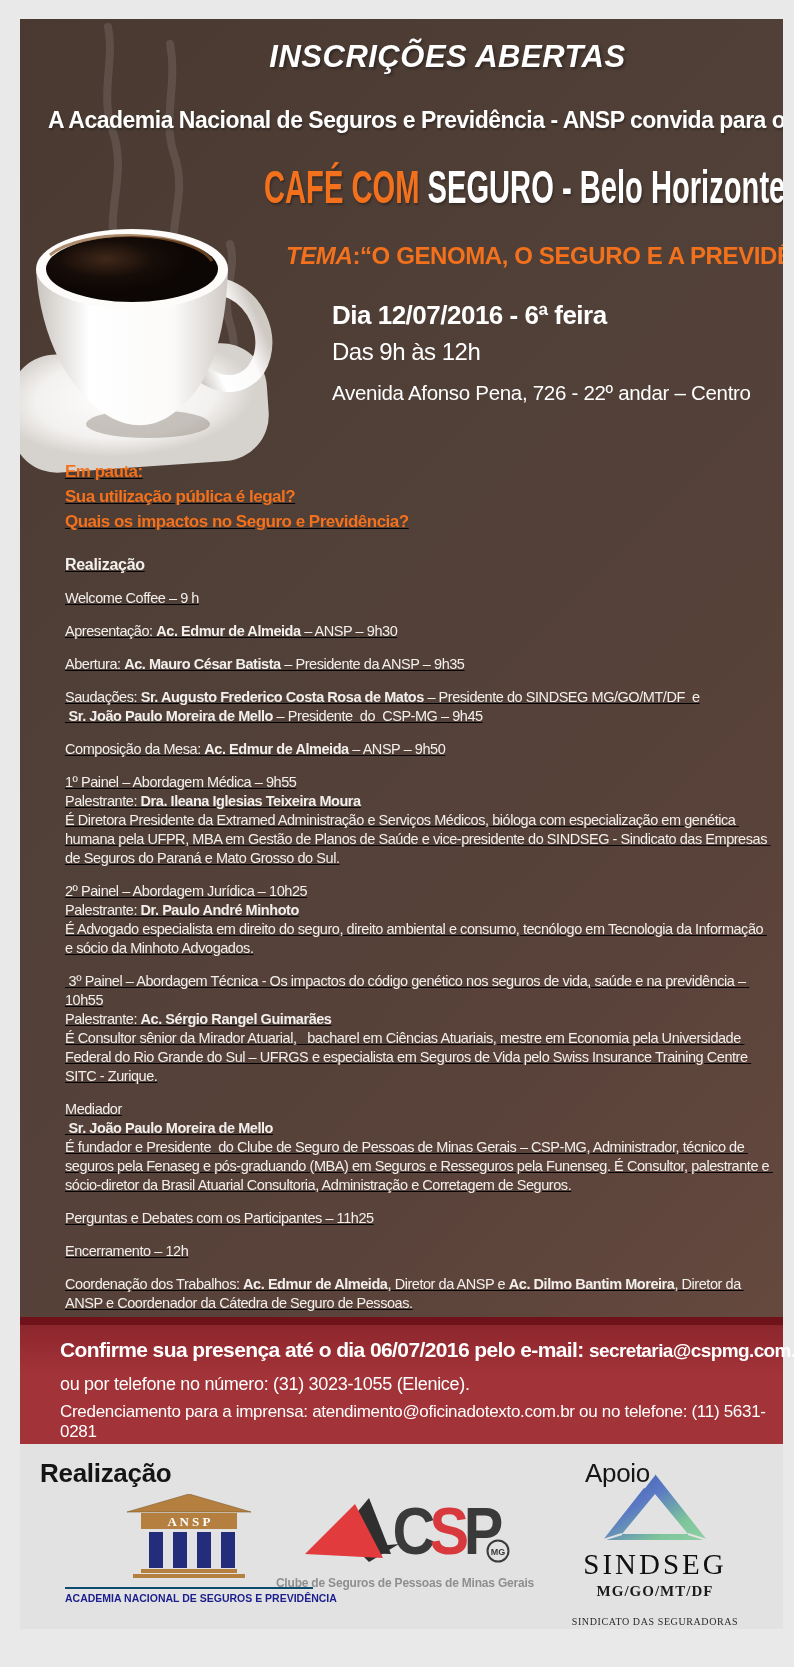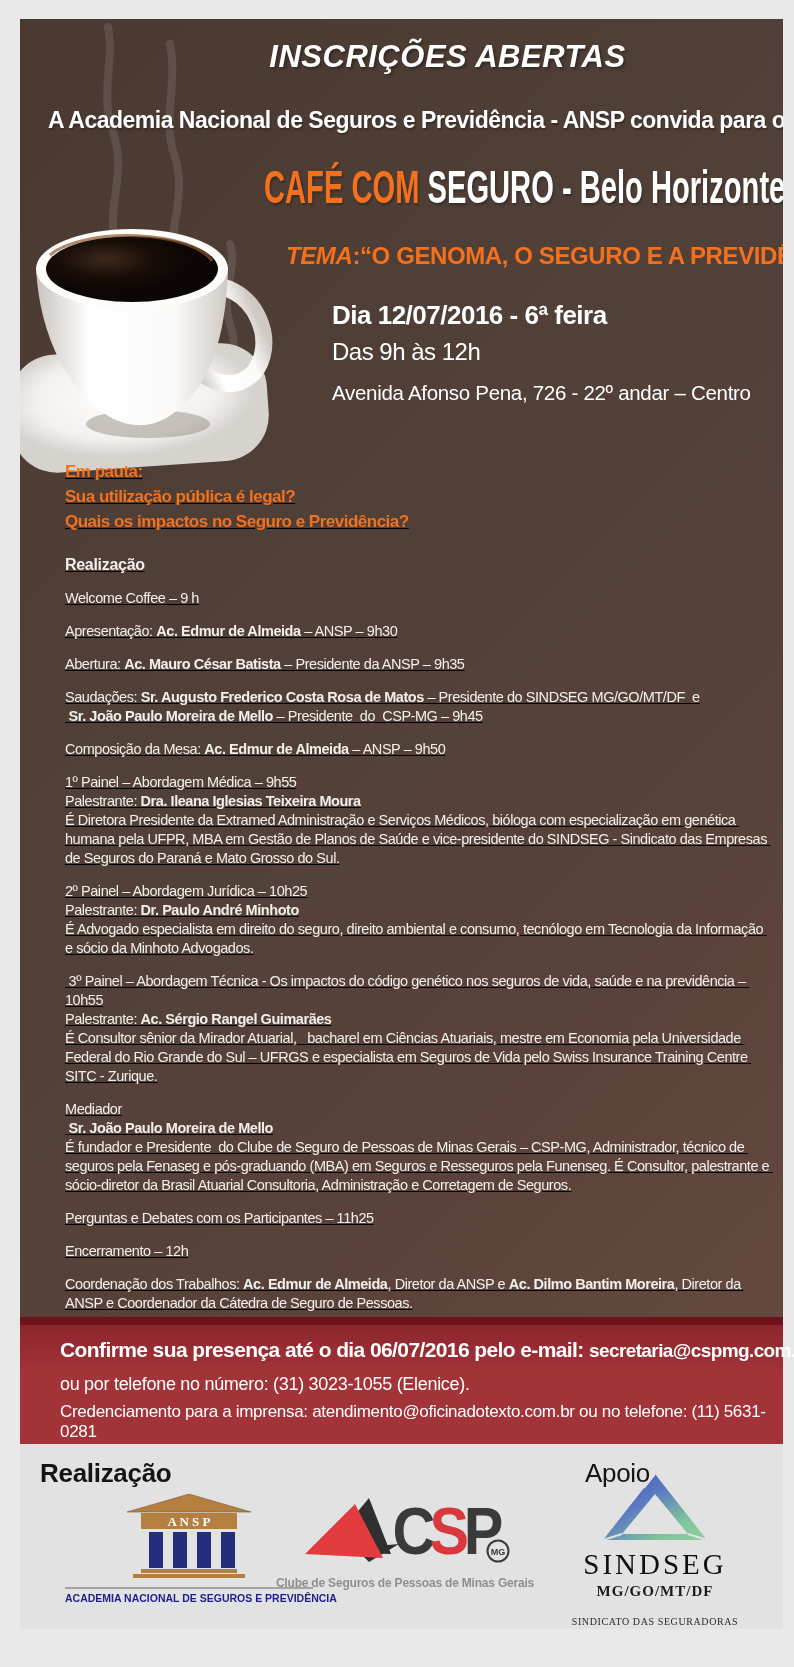--- a/index.html
+++ b/index.html
@@ -67,21 +67,21 @@
   .note { text-align:center; font-weight:bold; font-size:18px; margin-top:13px; letter-spacing:-.2px; }
 
   
   .footer { position:relative; height:185px; background:#e2e2e2; }
   .flabel { position:absolute; top:14px; font-size:26px; color:#151515; letter-spacing:-.3px; }
   .flabel.realizacao { left:20px;font-weight:bold; }
   .flabel.apoio { left:565px; }
 
   .logo-ansp { position:absolute; left:39px; top:50px; width:260px; text-align:center; }
   .ansp-caption {
-    margin:5px auto 0; width:248px; border-top:2px solid #a3a3a3; padding-top:3px;
+    margin:5px auto 0; width:248px; border-top:2px solid #0c4a6e; padding-top:3px;
     font-size:10.5px; font-weight:bold; color:#1c1e8e; letter-spacing:0; white-space:nowrap;
   }
   .logo-csp { position:absolute; left:255px; top:48px; width:260px; text-align:center; }
   .csp-caption { margin-top:8px; font-size:12px; font-weight:bold; color:#8f8f8f; letter-spacing:-.2px; white-space:nowrap; }
   .logo-sind { position:absolute; left:545px; top:28px; width:180px; text-align:center; font-family:"Liberation Serif", serif; }
   .sind-name { margin-top:2px; font-size:29px; color:#101010; letter-spacing:3px; font-weight:500; }
   .sind-region { margin-top:2px; font-size:15px; font-weight:bold; color:#1a1a1a; letter-spacing:1px; }
   .sind-caption { margin-top:16px; font-size:10px; color:#2a2a2a; letter-spacing:.6px; }
 </style>
 </head>

